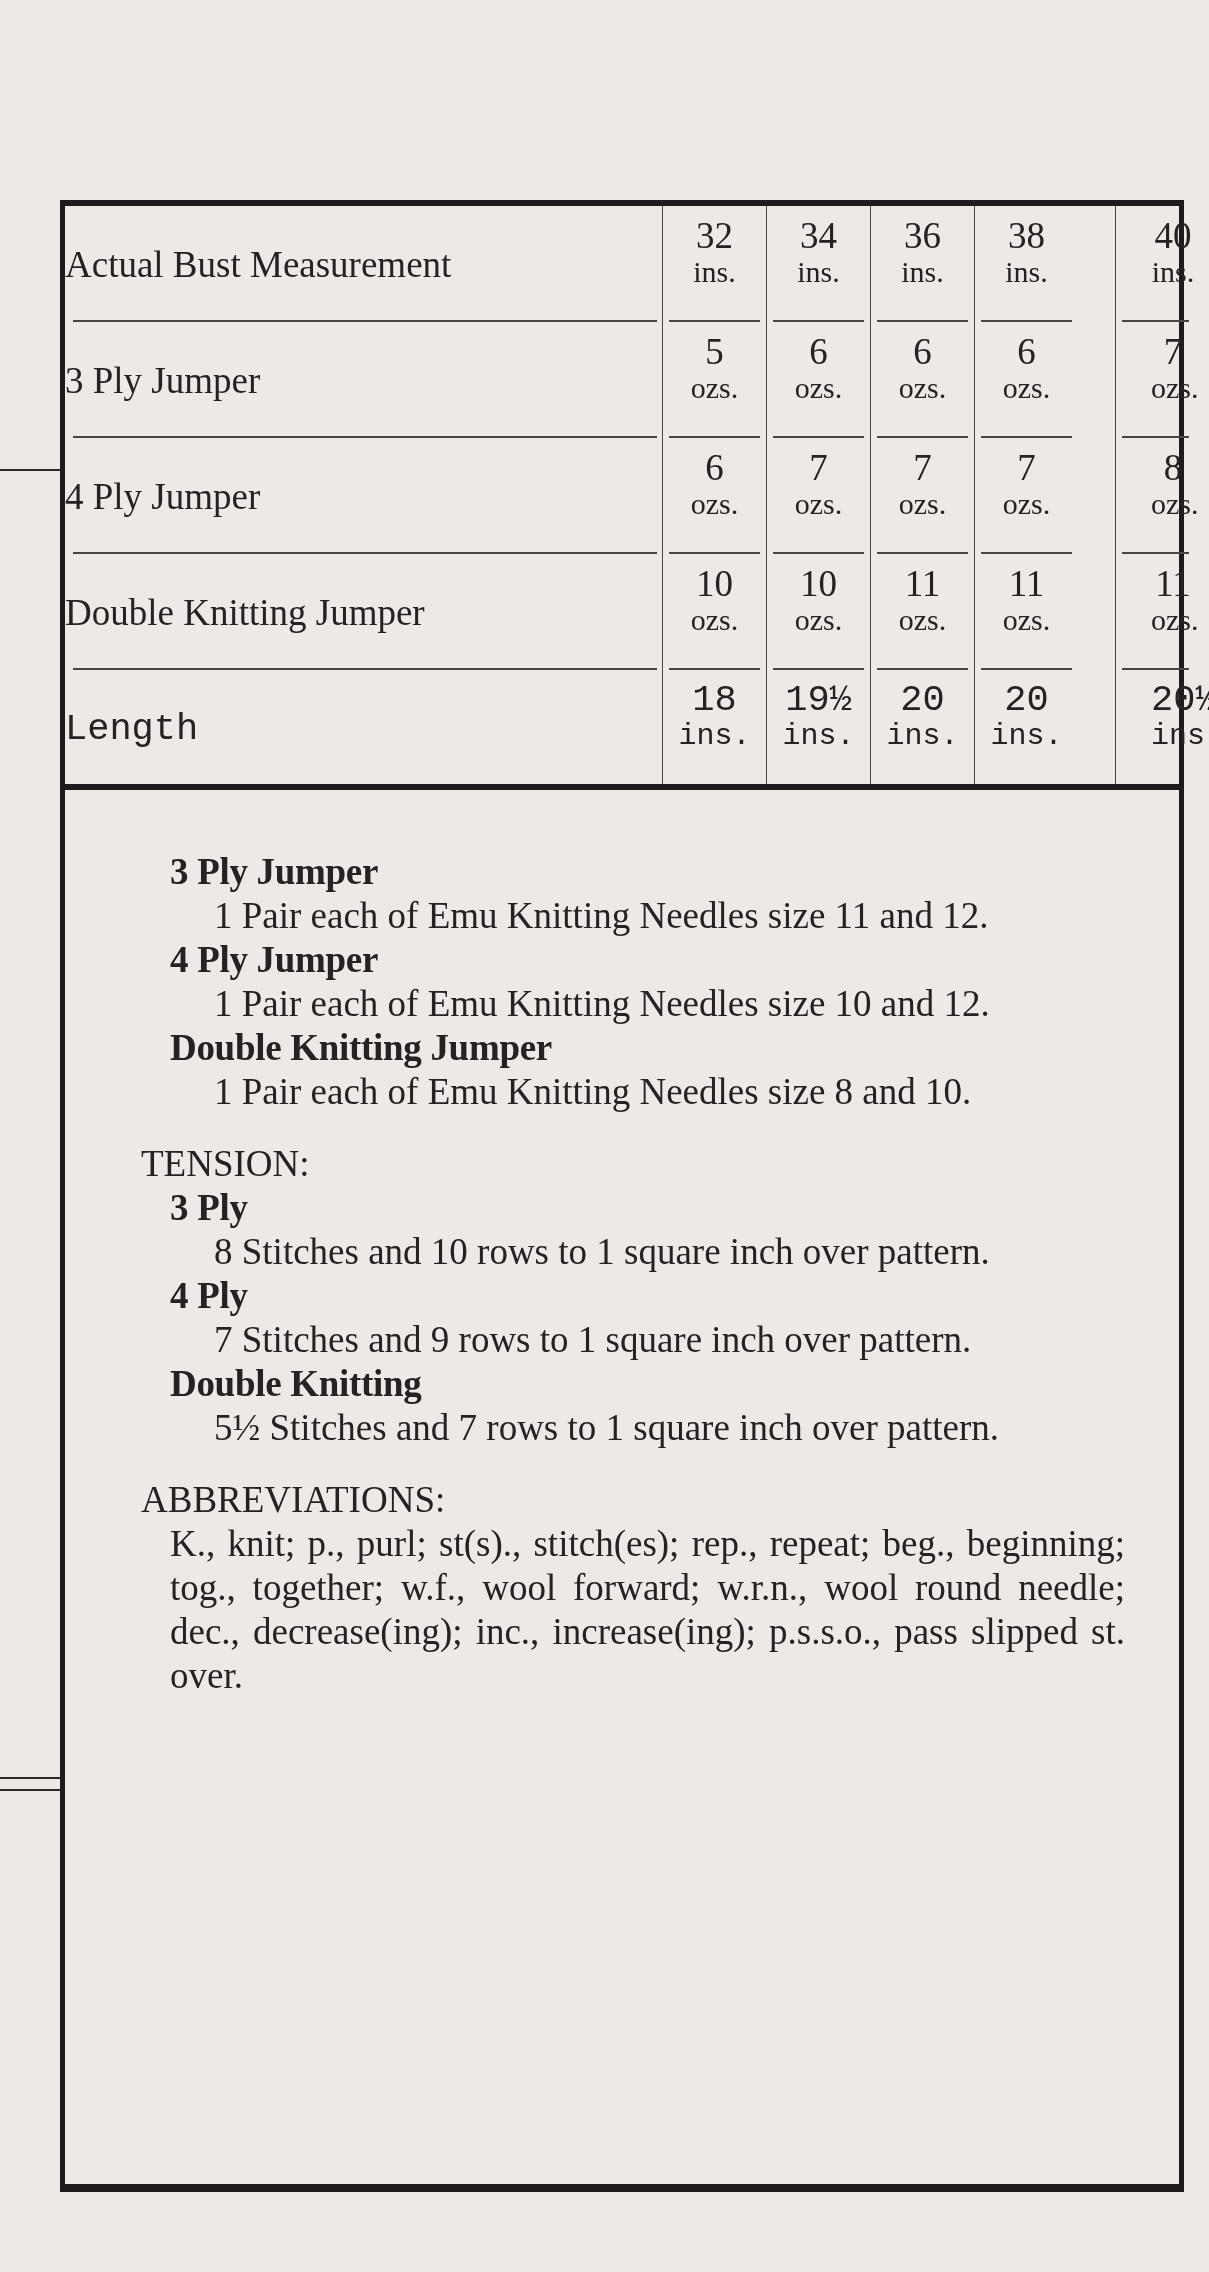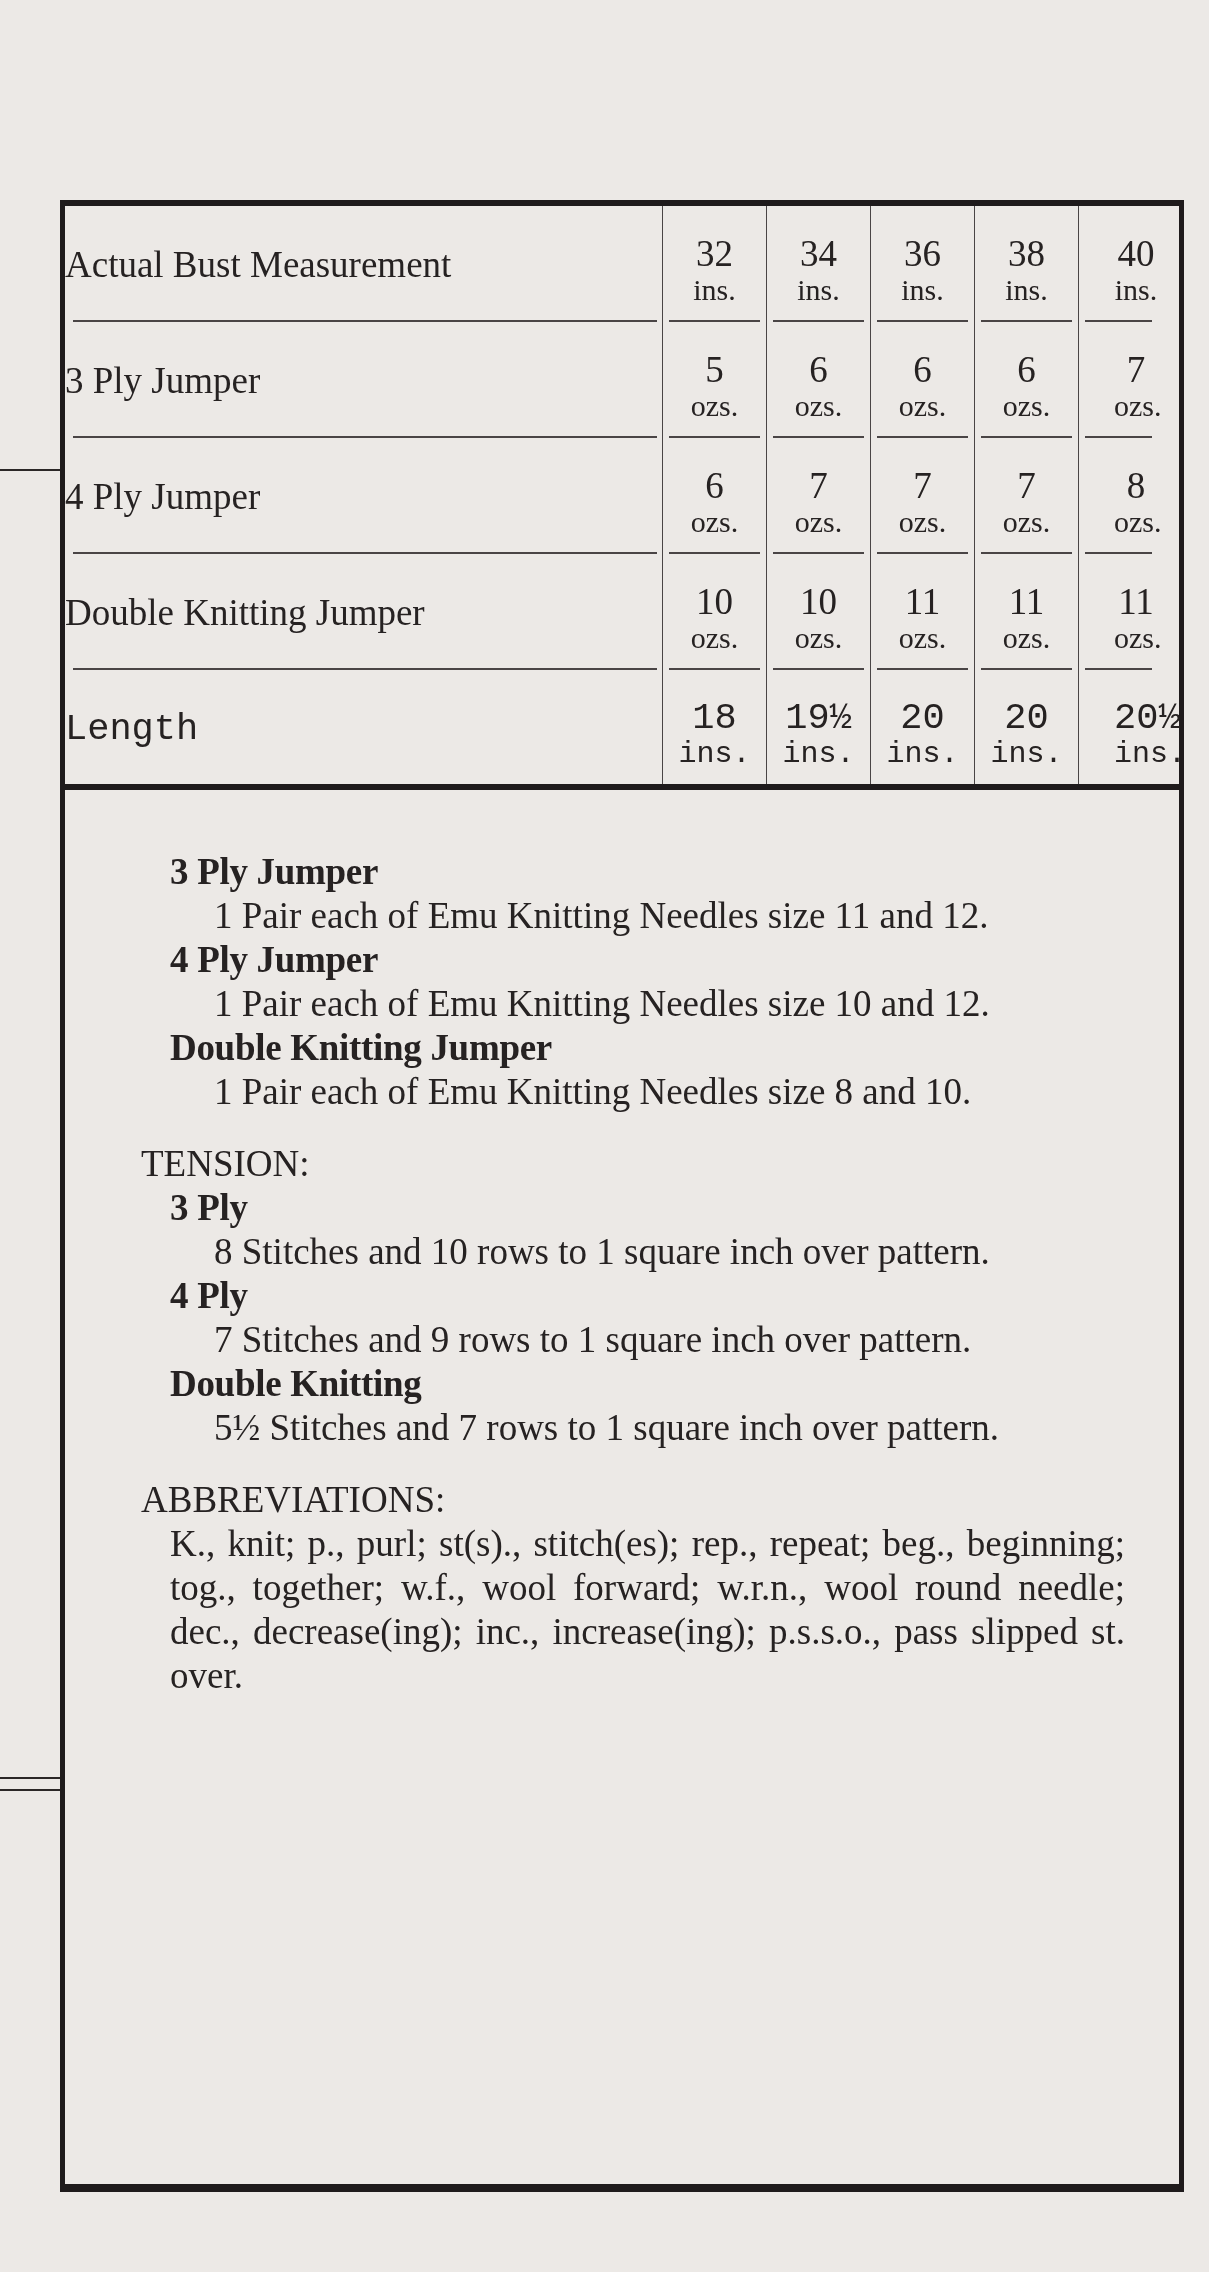--- a/index.html
+++ b/index.html
@@ -35,26 +35,26 @@
     font-size: 37px;
   }
   .row .sep-label {
     position: absolute; left: 8px; width: 584px; bottom: 0; height: 2px; background: #4a4545;
   }
   .cell {
     position: absolute; top: 0; height: 100%; width: 104px;
     border-left: 1.5px solid #4a4545; box-sizing: border-box;
     text-align: center;
   }
-  .cell .num { display: block; font-size: 37px; line-height: 40px; margin-top: 28px; }
+  .cell .num { display: block; font-size: 37px; line-height: 40px; margin-top: 10px; }
   .cell .unit { display: block; font-size: 30px; line-height: 28px; margin-top: 2px; }
   .cell .sep-cell {
     position: absolute; left: 6px; right: 6px; bottom: 0; height: 2px; background: #4a4545;
   }
-  .c0 { left: 597px; } .c1 { left: 701px; } .c2 { left: 805px; } .c3 { left: 909px; } .c4 { left: 1013px; width: 80px; padding-left: 35px; }
+  .c0 { left: 597px; } .c1 { left: 701px; } .c2 { left: 805px; } .c3 { left: 909px; } .c4 { left: 1050px; width: 80px; padding-left: 35px; }
   .thick-rule {
     position: absolute; left: 65px; top: 784px; width: 1114px; height: 6px; background: #1f1b1c;
   }
   
   .content {
     position: absolute; left: 120px; top: 850px; width: 1005px;
     font-size: 37px; line-height: 44px;
   }
   .content .h { font-weight: bold; margin-left: 50px; letter-spacing: -0.3px; }
   .content .p { margin-left: 94px; text-align: justify; text-align-last: left; }

